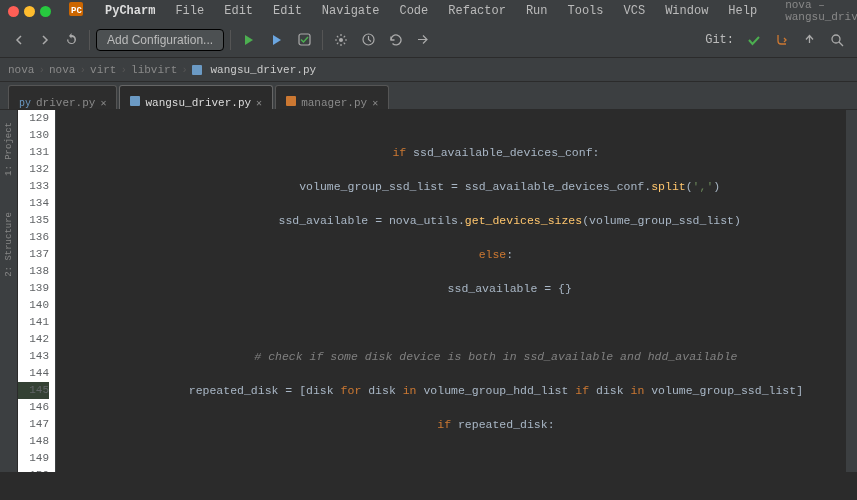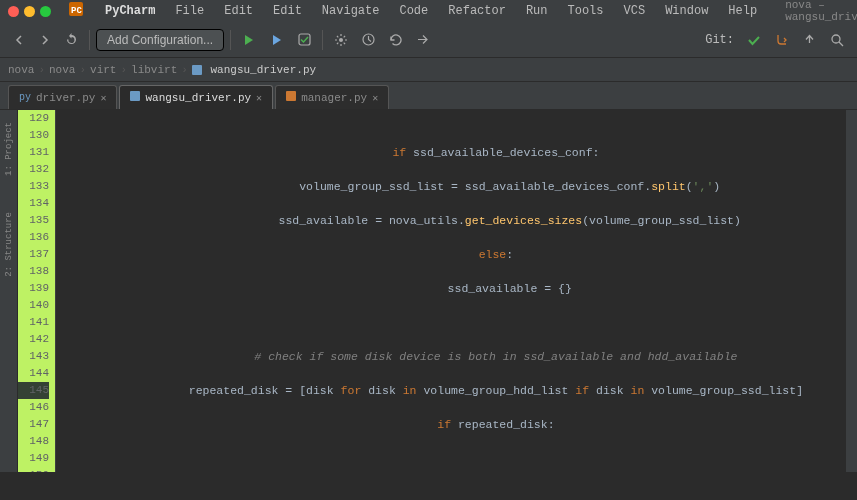--- a/index.html
+++ b/index.html
@@ -72,21 +72,21 @@
       background: #3c3f41;
       height: 28px;
       display: flex;
       align-items: flex-end;
       padding: 0 8px;
       border-bottom: 1px solid #2b2b2b;
     }
     .tab {
       height: 24px;
       padding: 0 10px;
-      display: flex; align-items: center;
+      display: flex; align-items: flex-end;
       font-size: 11px; color: #8a8a8a;
       background: #2d2d2d;
       border: 1px solid #555;
       border-bottom: none;
       margin-right: 2px;
       cursor: pointer;
       border-radius: 3px 3px 0 0;
       gap: 5px;
     }
     .tab.active {
@@ -117,21 +117,21 @@
       transform: rotate(180deg);
       font-size: 10px; color: #8a8a8a;
       padding: 8px 2px;
       cursor: pointer;
       white-space: nowrap;
     }
 
     
     #line-numbers {
       width: 38px;
-      background: #bef264;
+      background: #ffffff;
       padding: 0;
       text-align: right;
       color: #606366;
       font-size: 11px;
       line-height: 17px;
       padding-right: 6px;
       padding-top: 0;
       overflow: hidden;
       user-select: none;
       border-right: 1px solid #3c3f41;

